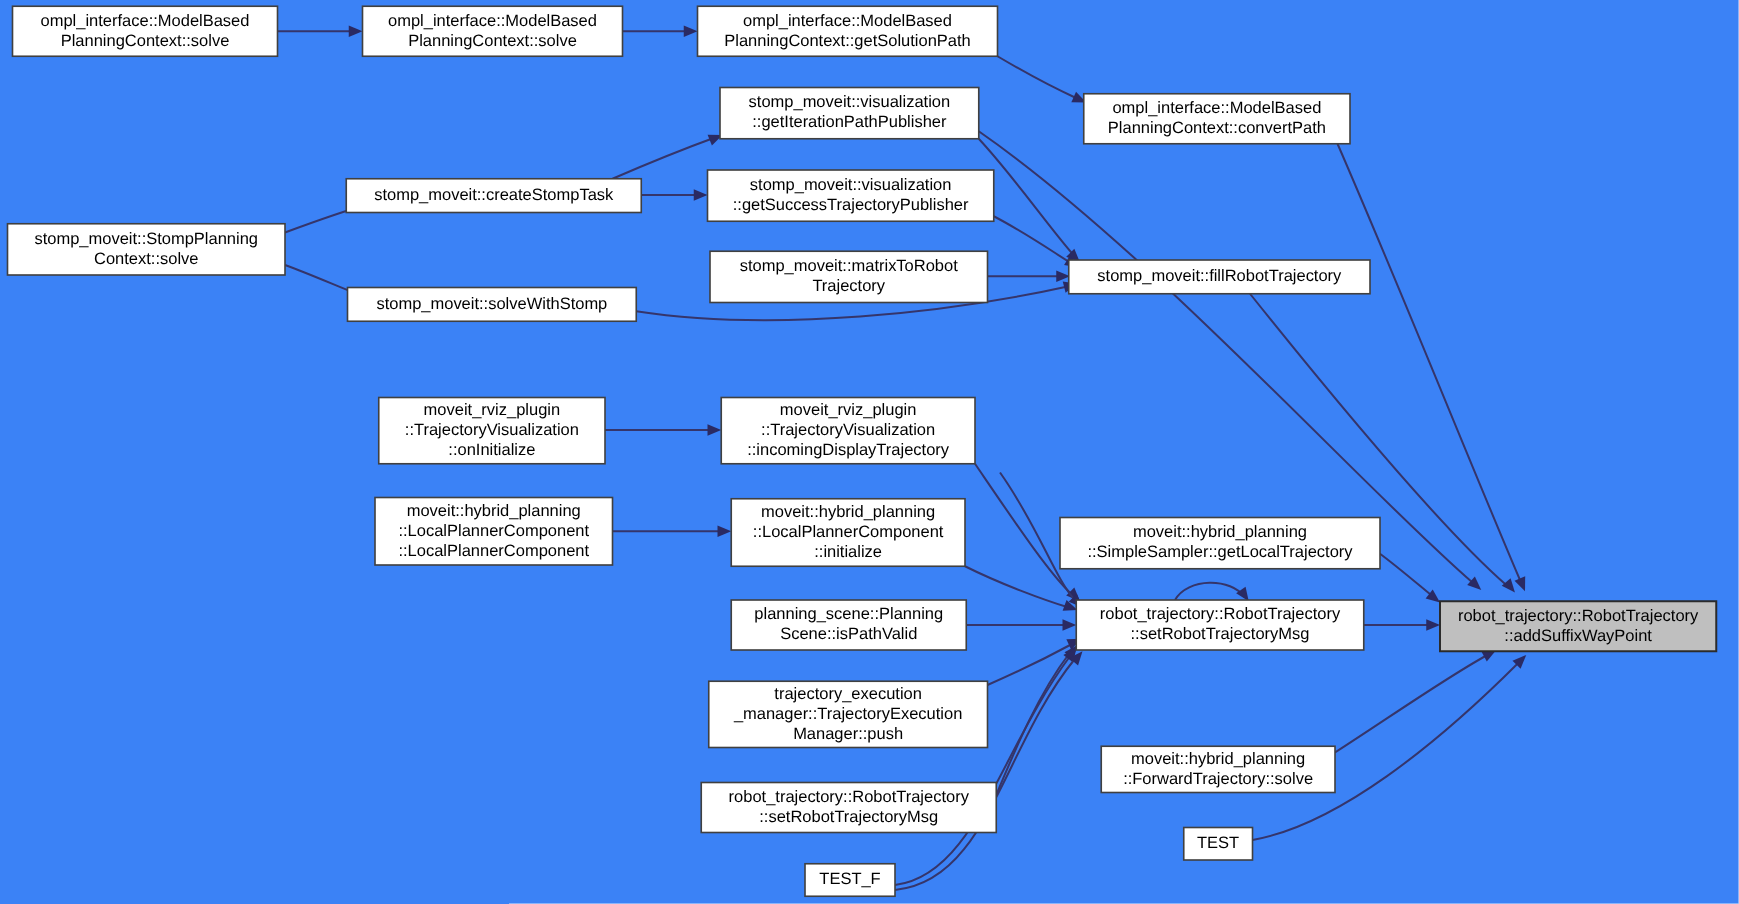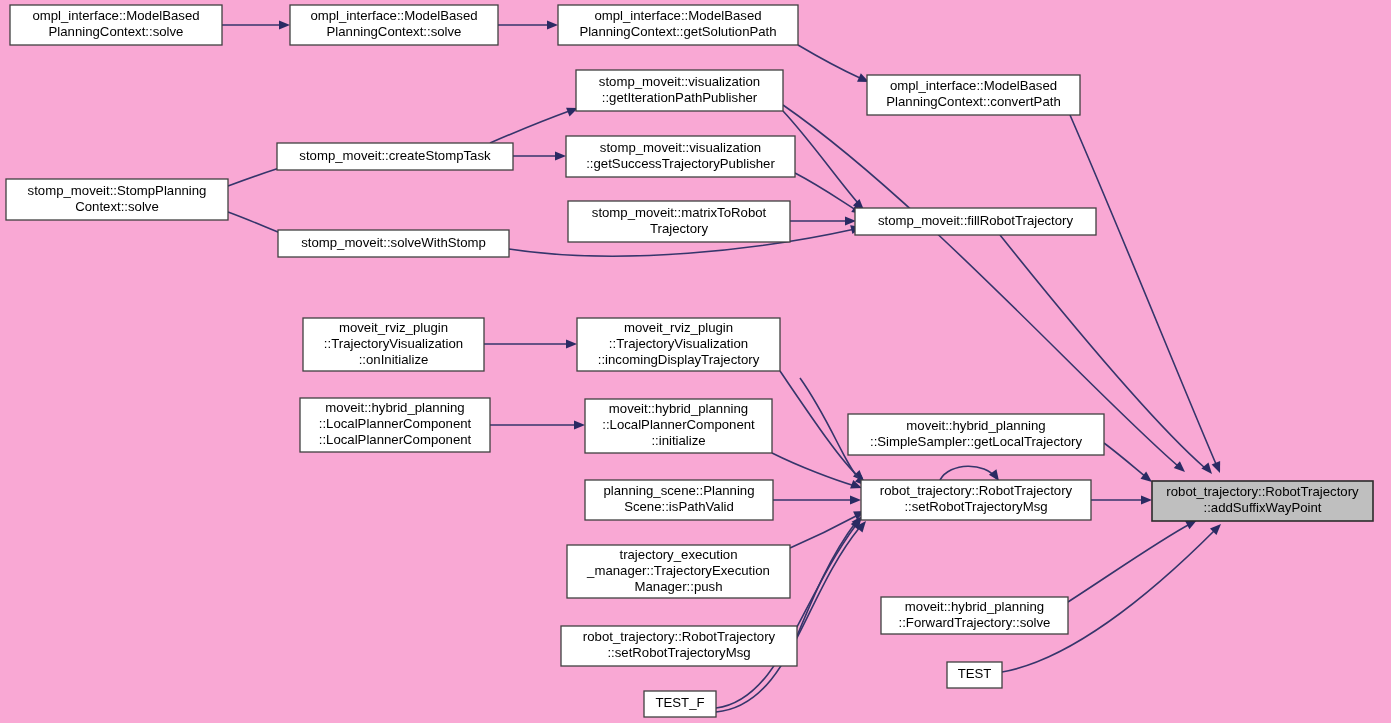--- a/index.html
+++ b/index.html
@@ -8,21 +8,21 @@
     padding: 0;
     background: #ffffff;
   }
   body {
     font-family: "Liberation Sans", sans-serif;
   }
   #graph-root {
     position: relative;
     width: 1391px;
     height: 723px;
-    background: #f9a8d4;
+    background: #3b82f6;
     overflow: hidden;
   }
   svg#callgraph {
     display: block;
     width: 1391px;
     height: 723px;
   }
   .edge-path {
     fill: none;
     stroke: #35356b;

